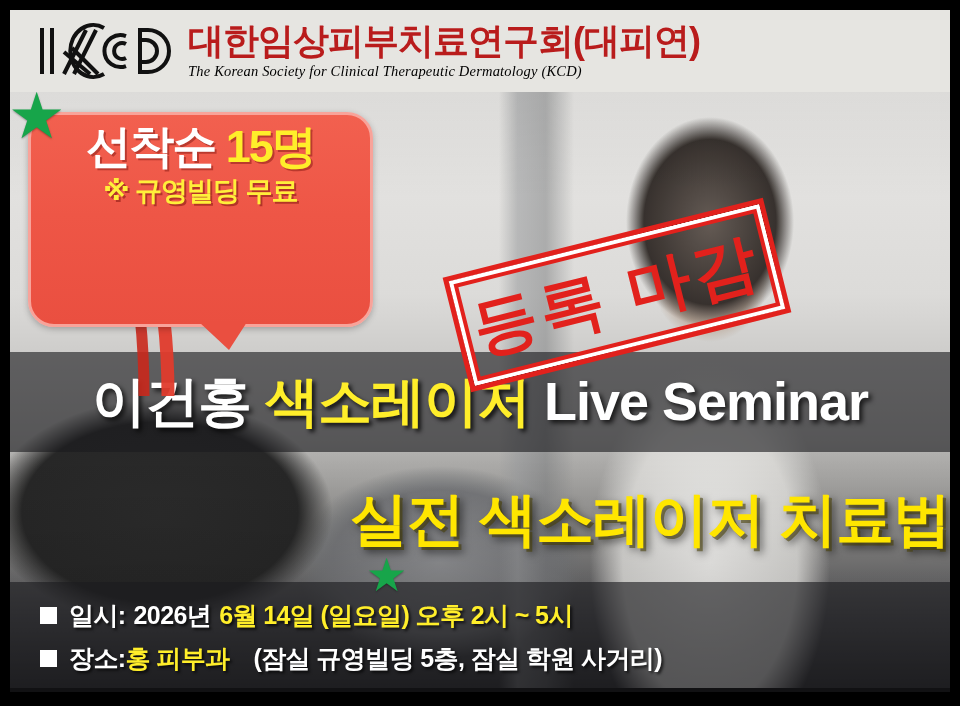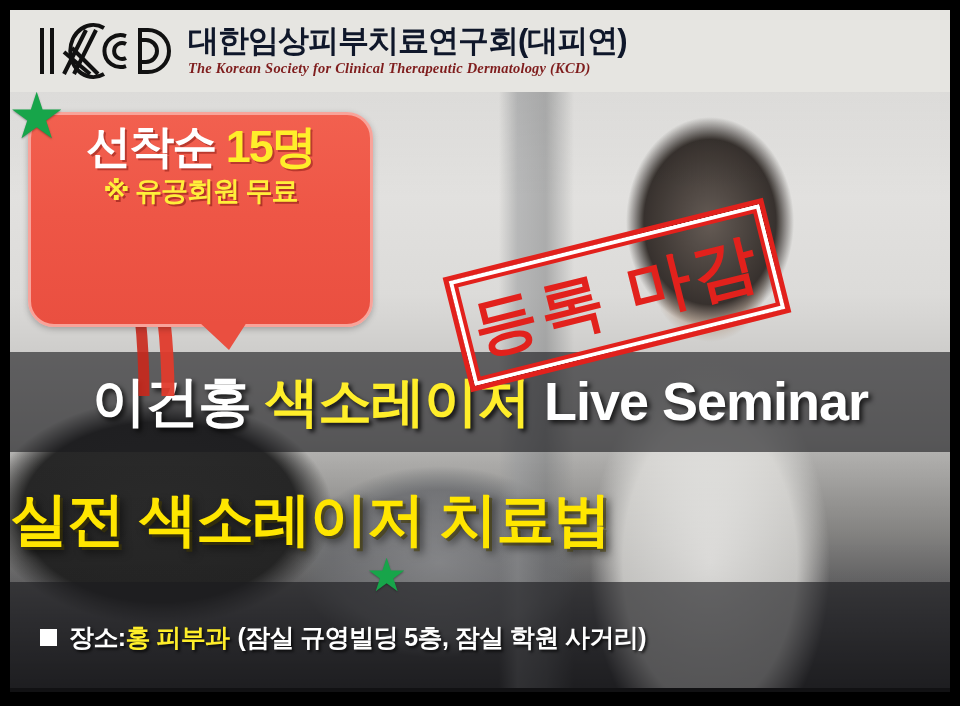--- a/index.html
+++ b/index.html
@@ -50,27 +50,27 @@
     background:#e6e5e1;
     display:flex;align-items:center;
     padding-left:24px;
     z-index:20;
   }
   .logo{
     width:140px;height:58px;flex:none;margin-right:14px;
   }
   .titles{display:flex;flex-direction:column;justify-content:center;}
   .ko-title{
-    font-size:31px;font-weight:bold;color:#0f172a;letter-spacing:-1px;
+    font-size:36px;font-weight:bold;color:#b91c1c;letter-spacing:-1px;
     line-height:1.05;white-space:nowrap;
   }
   .en-title{
     font-family:"Liberation Serif","DejaVu Serif",serif;
-    font-style:italic;font-weight:bold;
-    font-size:14.5px;color:#7f1d1d;letter-spacing:.2px;
+    font-style:italic;font-weight:normal;
+    font-size:14.5px;color:#000000;letter-spacing:.2px;
     margin-top:3px;white-space:nowrap;
   }
   
   .callout{
     position:absolute;left:28px;top:112px;width:345px;height:215px;
     background:linear-gradient(180deg,#f2604f 0%,#ee5646 48%,#ea4f40 100%);
     border:3px solid #f8a39a;
     border-radius:26px;
     z-index:30;
     box-shadow:0 2px 6px rgba(0,0,0,.25);
@@ -137,21 +137,21 @@
   }
   .band-title{top:352px;height:100px;justify-content:center;}
   .band-info{top:582px;height:110px;flex-direction:column;justify-content:center;align-items:flex-start;padding-left:30px;}
   .main-title{
     font-size:54px;font-weight:bold;white-space:nowrap;letter-spacing:-1px;
     text-shadow:3px 3px 5px rgba(0,0,0,.75);
   }
   .main-title .y{text-shadow:3px 3px 4px rgba(0,0,0,.8);}
   .subtitle-wrap{
     position:absolute;left:10px;right:10px;top:470px;height:100px;
-    display:flex;align-items:center;justify-content:flex-start;z-index:23;
+    display:flex;align-items:center;justify-content:flex-end;z-index:23;
   }
   .subtitle{
     font-size:58px;font-weight:bold;color:#ffe600;white-space:nowrap;
     letter-spacing:-1px;
     text-shadow:3px 3px 0 rgba(70,60,0,.55), 5px 5px 8px rgba(0,0,0,.6);
   }
   .info-row{
     display:flex;align-items:center;white-space:nowrap;
     font-size:25px;font-weight:bold;letter-spacing:-.6px;
     margin:5px 0;
@@ -194,21 +194,21 @@
       <div class="ko-title">대한임상피부치료연구회(대피연)</div>
       <div class="en-title">The Korean Society for Clinical Therapeutic Dermatology (KCD)</div>
     </div>
   </div>
 
   <div class="callout">
     <div class="c-line">
       <span class="w">선착순</span>
       <span class="y">15명</span>
     </div>
-    <div class="c-free">※ 유공회원 무료</div>
+    <div class="c-free">※ 규영빌딩 무료</div>
   </div>
 
   <div class="star star-1">★</div>
   <div class="star star-2">★</div>
 
   <div class="stamp">
     <span>등록 마감</span>
   </div>
 
   <div class="band band-title">
@@ -219,20 +219,26 @@
     </div>
   </div>
 
   <div class="subtitle-wrap">
     <div class="subtitle">실전 색소레이저 치료법</div>
   </div>
 
   <div class="band band-info">
     <div class="info-row">
       <span class="sq"></span>
+      <span class="w">일시:</span>
+      <span class="w" style="margin-left:8px">2026년</span>
+      <span class="y" style="margin-left:8px">6월 14일 (일요일) 오후 2시 ~ 5시</span>
+    </div>
+    <div class="info-row">
+      <span class="sq"></span>
       <span class="w">장소:</span>
       <span class="y" style="margin-left:0">홍 피부과</span>
-      <span class="w" style="margin-left:8px">(잠실 규영빌딩 5층, 잠실 학원 사거리)</span>
+      <span class="w" style="margin-left:24px">(잠실 규영빌딩 5층, 잠실 학원 사거리)</span>
     </div>
   </div>
 
   <div class="frame"></div>
 </div>
 
 </body></html>

